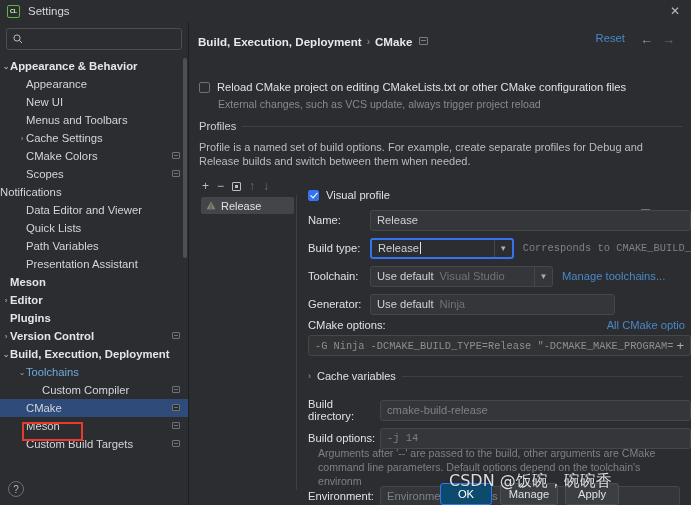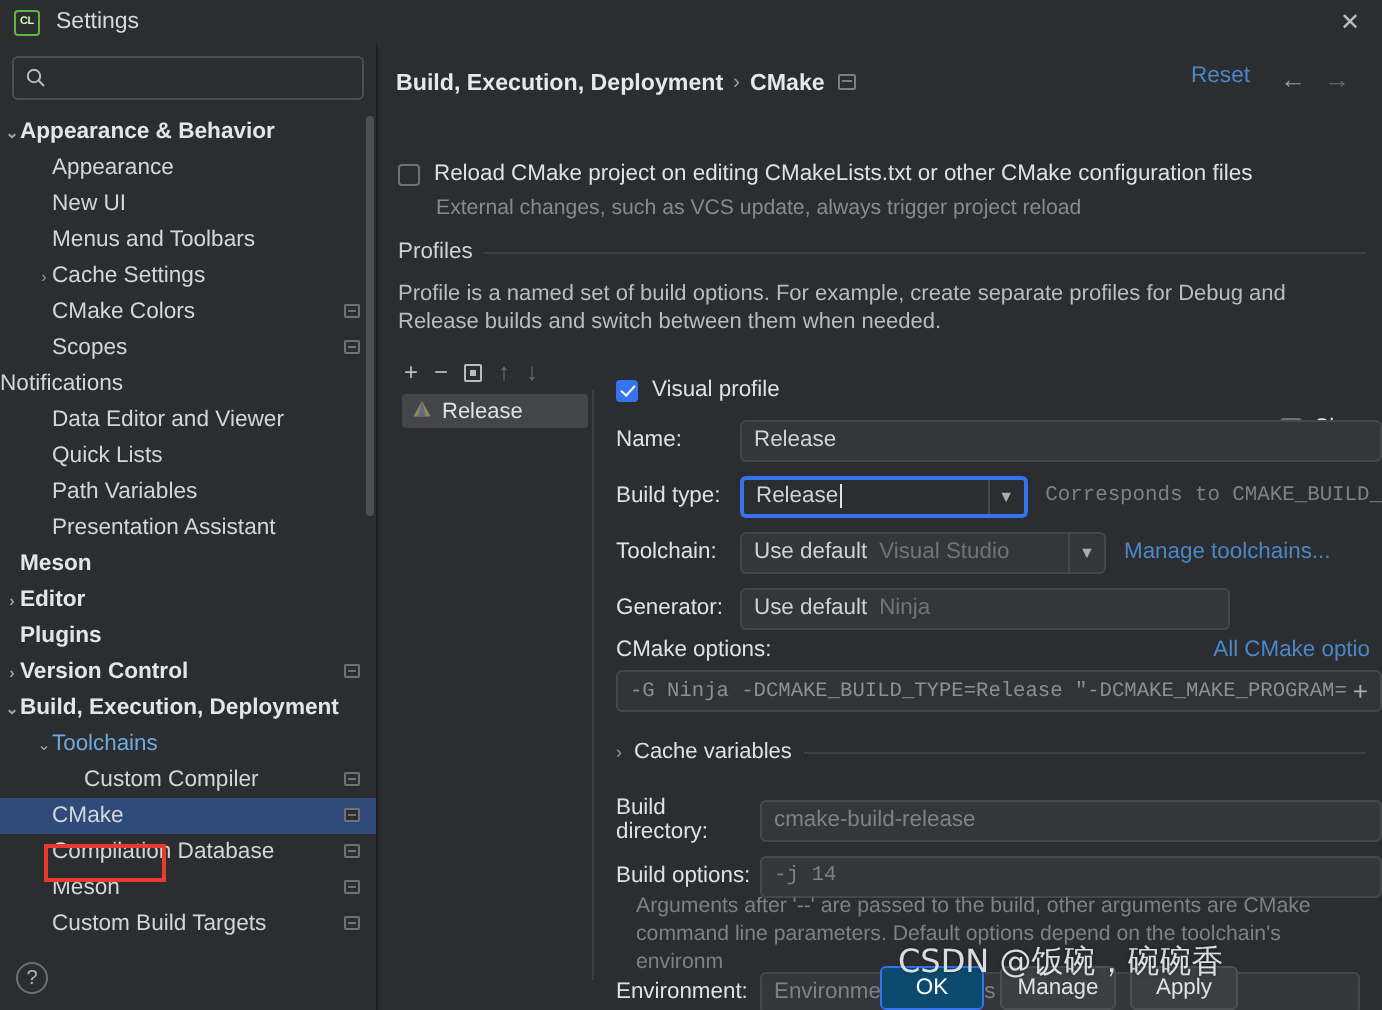--- a/index.html
+++ b/index.html
@@ -283,24 +283,20 @@
         </div>
         <div class="tree-row">
           <span class="label" style="margin-left: 42px;">Custom Compiler</span>
           <span class="badge"></span>
         </div>
         <div class="tree-row selected">
           <span class="label" style="margin-left: 26px;">CMake</span>
           <span class="badge"></span>
         </div>
         <div class="tree-row">
-          <span class="label" style="margin-left: 26px;">Compilation Database</span>
-          <span class="badge"></span>
-        </div>
-        <div class="tree-row">
           <span class="label" style="margin-left: 26px;">Meson</span>
           <span class="badge"></span>
         </div>
         <div class="tree-row">
           <span class="label" style="margin-left: 26px;">Custom Build Targets</span>
           <span class="badge"></span>
         </div>
       </div>
     <div class="scroll-thumb"></div>
 

